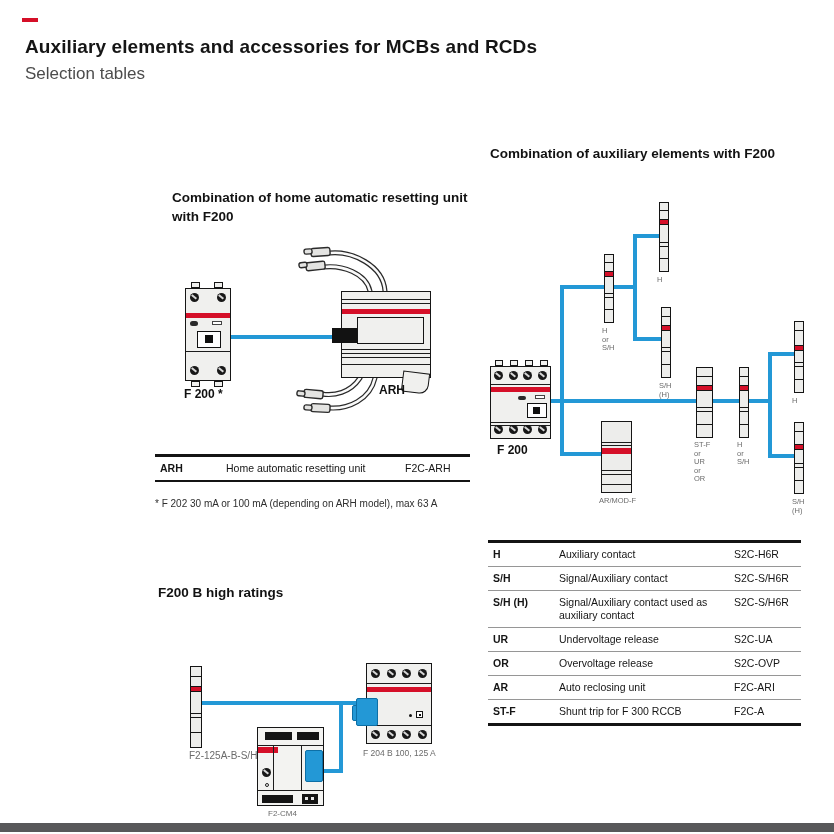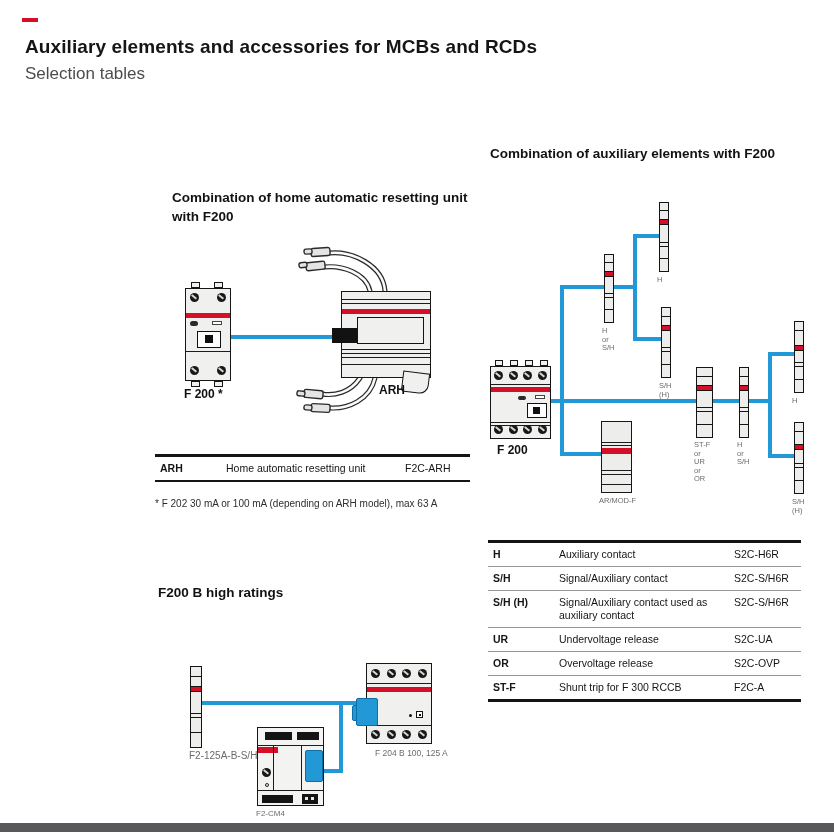--- a/index.html
+++ b/index.html
@@ -167,21 +167,21 @@
     <span class="screw" style="position:absolute;left:4px;top:40px;"></span>
     <div style="position:absolute;left:7px;top:55px;width:4px;height:4px;border-radius:50%;border:1px solid #222;"></div>
     <div class="hline" style="top:62px;"></div>
     <div style="position:absolute;left:4px;top:67px;width:31px;height:8px;background:#141414;"></div>
     <div style="position:absolute;left:44px;top:66px;width:16px;height:10px;background:#141414;">
       <span style="position:absolute;left:3px;top:3px;width:3px;height:3px;background:#e8e8e8;"></span>
       <span style="position:absolute;left:9px;top:3px;width:3px;height:3px;background:#e8e8e8;"></span>
     </div>
   </div>
   <div class="blue-conn" style="left:305px;top:750px;width:18px;height:32px;"></div>
-  <div class="mod-label" style="left:256px;top:810px;font-size:8px;">F2-CM4</div>
+  <div class="mod-label" style="left:268px;top:810px;font-size:8px;">F2-CM4</div>
 
   <div class="device" style="left:366px;top:663px;width:66px;height:81px;">
     <div class="screwrow" style="top:5px;">
         <span class="screw"></span>
         <span class="screw"></span>
         <span class="screw"></span>
         <span class="screw"></span>
       </div>
     <div class="hline" style="top:19px;"></div>
     <div class="stripe" style="top:23px;height:5px;"></div>
@@ -192,21 +192,21 @@
     <div class="hline" style="top:61px;"></div>
     <div class="screwrow" style="bottom:4px;">
         <span class="screw"></span>
         <span class="screw"></span>
         <span class="screw"></span>
         <span class="screw"></span>
       </div>
   </div>
   <div class="blue-conn" style="left:352px;top:705px;width:8px;height:16px;"></div>
   <div class="blue-conn" style="left:356px;top:698px;width:22px;height:28px;"></div>
-  <div class="mod-label" style="left:363px;top:749px;font-size:8.5px;margin-left:12px;">F 204 B 100, 125 A</div>
+  <div class="mod-label" style="left:363px;top:749px;font-size:8.5px;">F 204 B 100, 125 A</div>
 
   <div class="blue-line" style="left:550px;top:399px;width:222px;height:4px;"></div>
   <div class="blue-line" style="left:560px;top:285px;width:4px;height:171px;"></div>
   <div class="blue-line" style="left:560px;top:285px;width:77px;height:4px;"></div>
   <div class="blue-line" style="left:633px;top:234px;width:4px;height:107px;"></div>
   <div class="blue-line" style="left:633px;top:234px;width:28px;height:4px;"></div>
   <div class="blue-line" style="left:633px;top:337px;width:30px;height:4px;"></div>
   <div class="blue-line" style="left:560px;top:452px;width:43px;height:4px;"></div>
   <div class="blue-line" style="left:768px;top:352px;width:4px;height:106px;"></div>
   <div class="blue-line" style="left:768px;top:352px;width:28px;height:4px;"></div>
@@ -344,20 +344,25 @@
         <div class="tcell code">UR</div>
         <div class="tcell desc">Undervoltage release</div>
         <div class="tcell ocode">S2C-UA</div>
       </div>
       <div class="trow">
         <div class="tcell code">OR</div>
         <div class="tcell desc">Overvoltage release</div>
         <div class="tcell ocode">S2C-OVP</div>
       </div>
       <div class="trow">
+        <div class="tcell code">AR</div>
+        <div class="tcell desc">Auto reclosing unit</div>
+        <div class="tcell ocode">F2C-ARI</div>
+      </div>
+      <div class="trow">
         <div class="tcell code">ST-F</div>
         <div class="tcell desc">Shunt trip for F 300 RCCB</div>
         <div class="tcell ocode">F2C-A</div>
       </div>
     </div>
 
   <div class="gray-bar"></div>
 </div>
 
 </body></html>

